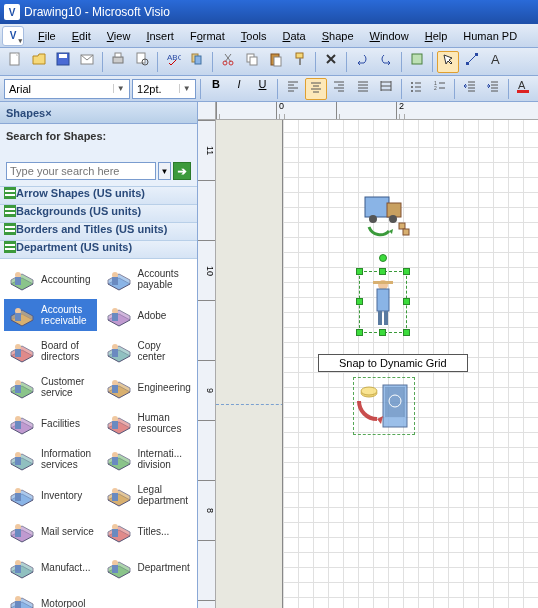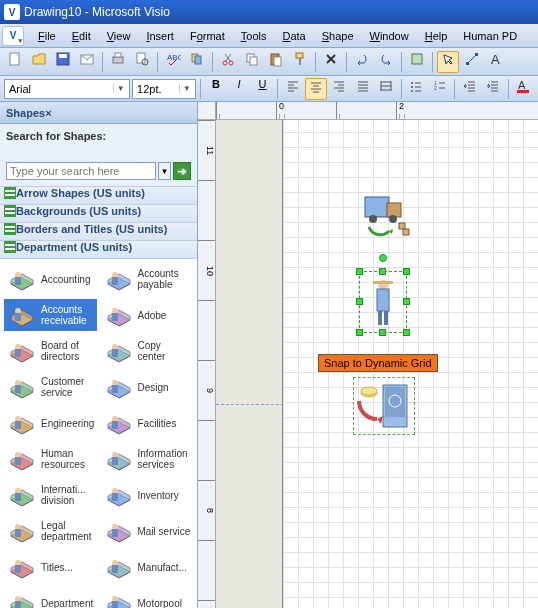--- a/index.html
+++ b/index.html
@@ -46,21 +46,21 @@
 .ruler-v { position: absolute; top: 18px; bottom: 0; left: 0; width: 18px; background: #eef2f8; border-right: 1px solid #aaa; display: flex; flex-direction: column; align-items: flex-end; overflow: hidden; }
 .ruler-v .tick { height: 60px; border-top: 1px solid #888; width: 18px; font-size: 9px; padding-top: 1px; text-align: center; writing-mode: vertical-rl; flex-shrink: 0; }
 .canvas { position: absolute; left: 18px; top: 18px; right: 0; bottom: 0; background: #e8e8e0; overflow: hidden; }
 .page { position: absolute; left: 66px; top: -4px; width: 500px; height: 600px; background: #fff; border: 1px solid #888; background-image: linear-gradient(#e0e0e0 1px, transparent 1px), linear-gradient(90deg, #e0e0e0 1px, transparent 1px); background-size: 15px 15px; }
 .guide-h { position: absolute; left: 0; right: 0; border-top: 1px dashed #7aa0d0; }
 .guide-v { position: absolute; top: 0; bottom: 0; border-left: 1px dashed #7aa0d0; }
 .cshape { position: absolute; }
 .handles { position: absolute; border: 1px dashed #3a9a3a; }
 .handle { position: absolute; width: 7px; height: 7px; background: #3cdc3c; border: 1px solid #2a8a2a; }
 .rot { position: absolute; width: 8px; height: 8px; background: #3cdc3c; border: 1px solid #2a8a2a; border-radius: 50%; left: 50%; top: -18px; transform: translateX(-50%); }
-.tooltip { position: absolute; background: #f97316; border: 1px solid #555; padding: 2px 5px; font-size: 11px; white-space: nowrap; }
+.tooltip { position: absolute; background: #ffffff; border: 1px solid #555; padding: 2px 20px; font-size: 11px; white-space: nowrap; }
 </style>
 </head>
 <body>
 
 <div class="titlebar">
   <span class="icon">V</span>
   <span class="title">Drawing10 - Microsoft Visio</span>
 </div>
 
 <div class="menubar">
@@ -384,31 +384,20 @@
         <div class="shape-item">
           <span class="si-icon">
     <svg width="30" height="26" viewBox="0 0 30 26">
       <path d="M4 18 L15 12 L26 18 L15 24 Z" fill="#8ac48a" stroke="#557"></path>
       <path d="M4 18 L4 14 L15 8 L26 14 L26 18" fill="#8ac48a" stroke="#557" opacity="0.7"></path>
       <circle cx="11" cy="9" r="3" fill="#f0c8a0"></circle>
               <rect x="8" y="11" width="6" height="8" fill="#6a8ac0"></rect>
     </svg>
           </span>
     <span class="si-lbl">Customer service</span>
-        </div>
-        <div class="shape-item">
-          <span class="si-icon">
-    <svg width="30" height="26" viewBox="0 0 30 26">
-      <path d="M4 18 L15 12 L26 18 L15 24 Z" fill="#8ab4e6" stroke="#557"></path>
-      <path d="M4 18 L4 14 L15 8 L26 14 L26 18" fill="#8ab4e6" stroke="#557" opacity="0.7"></path>
-      <circle cx="11" cy="9" r="3" fill="#f0c8a0"></circle>
-              <rect x="8" y="11" width="6" height="8" fill="#6a8ac0"></rect>
-    </svg>
-          </span>
-    <span class="si-lbl">Design</span>
         </div>
         <div class="shape-item">
           <span class="si-icon">
     <svg width="30" height="26" viewBox="0 0 30 26">
       <path d="M4 18 L15 12 L26 18 L15 24 Z" fill="#d8b070" stroke="#557"></path>
       <path d="M4 18 L4 14 L15 8 L26 14 L26 18" fill="#d8b070" stroke="#557" opacity="0.7"></path>
       <circle cx="11" cy="9" r="3" fill="#f0c8a0"></circle>
               <rect x="8" y="11" width="6" height="8" fill="#6a8ac0"></rect>
     </svg>
           </span>

